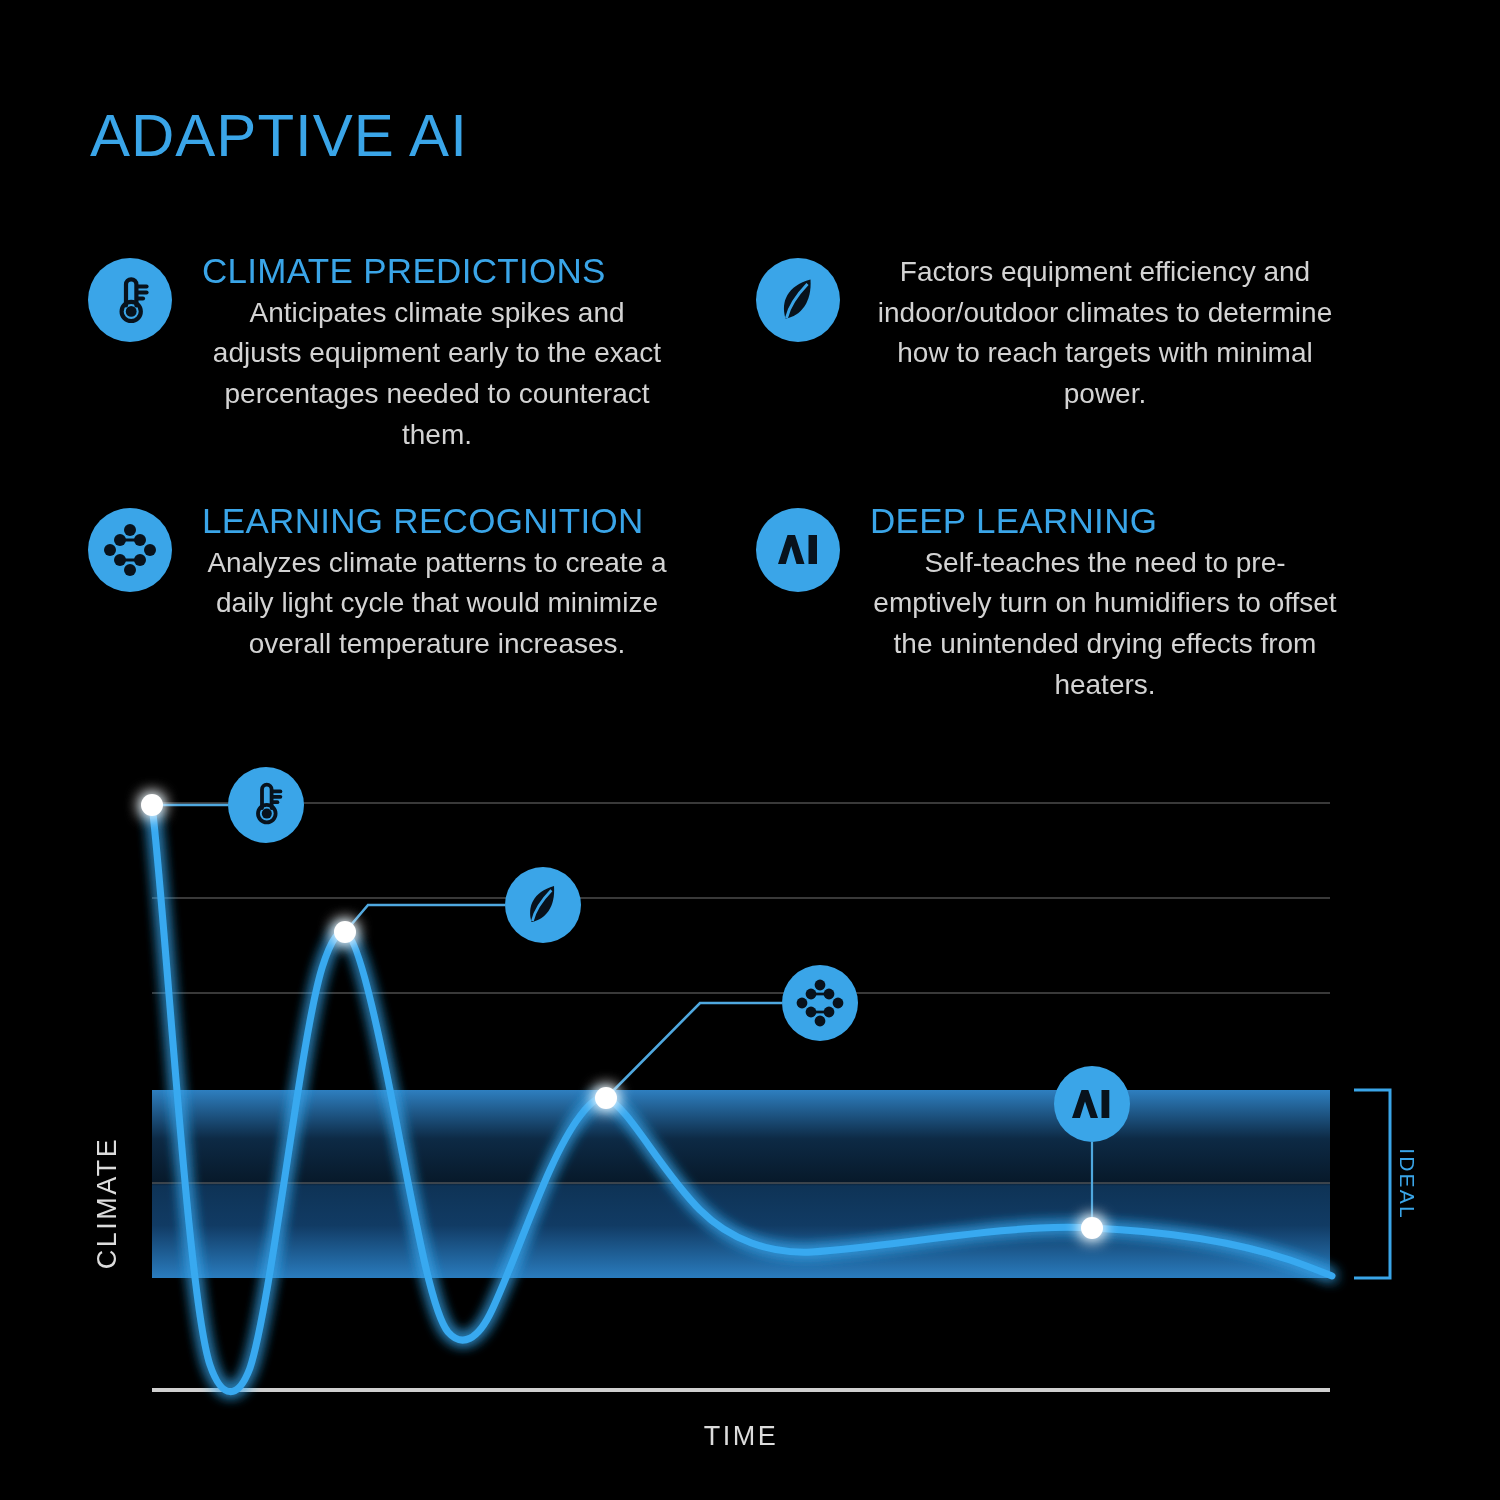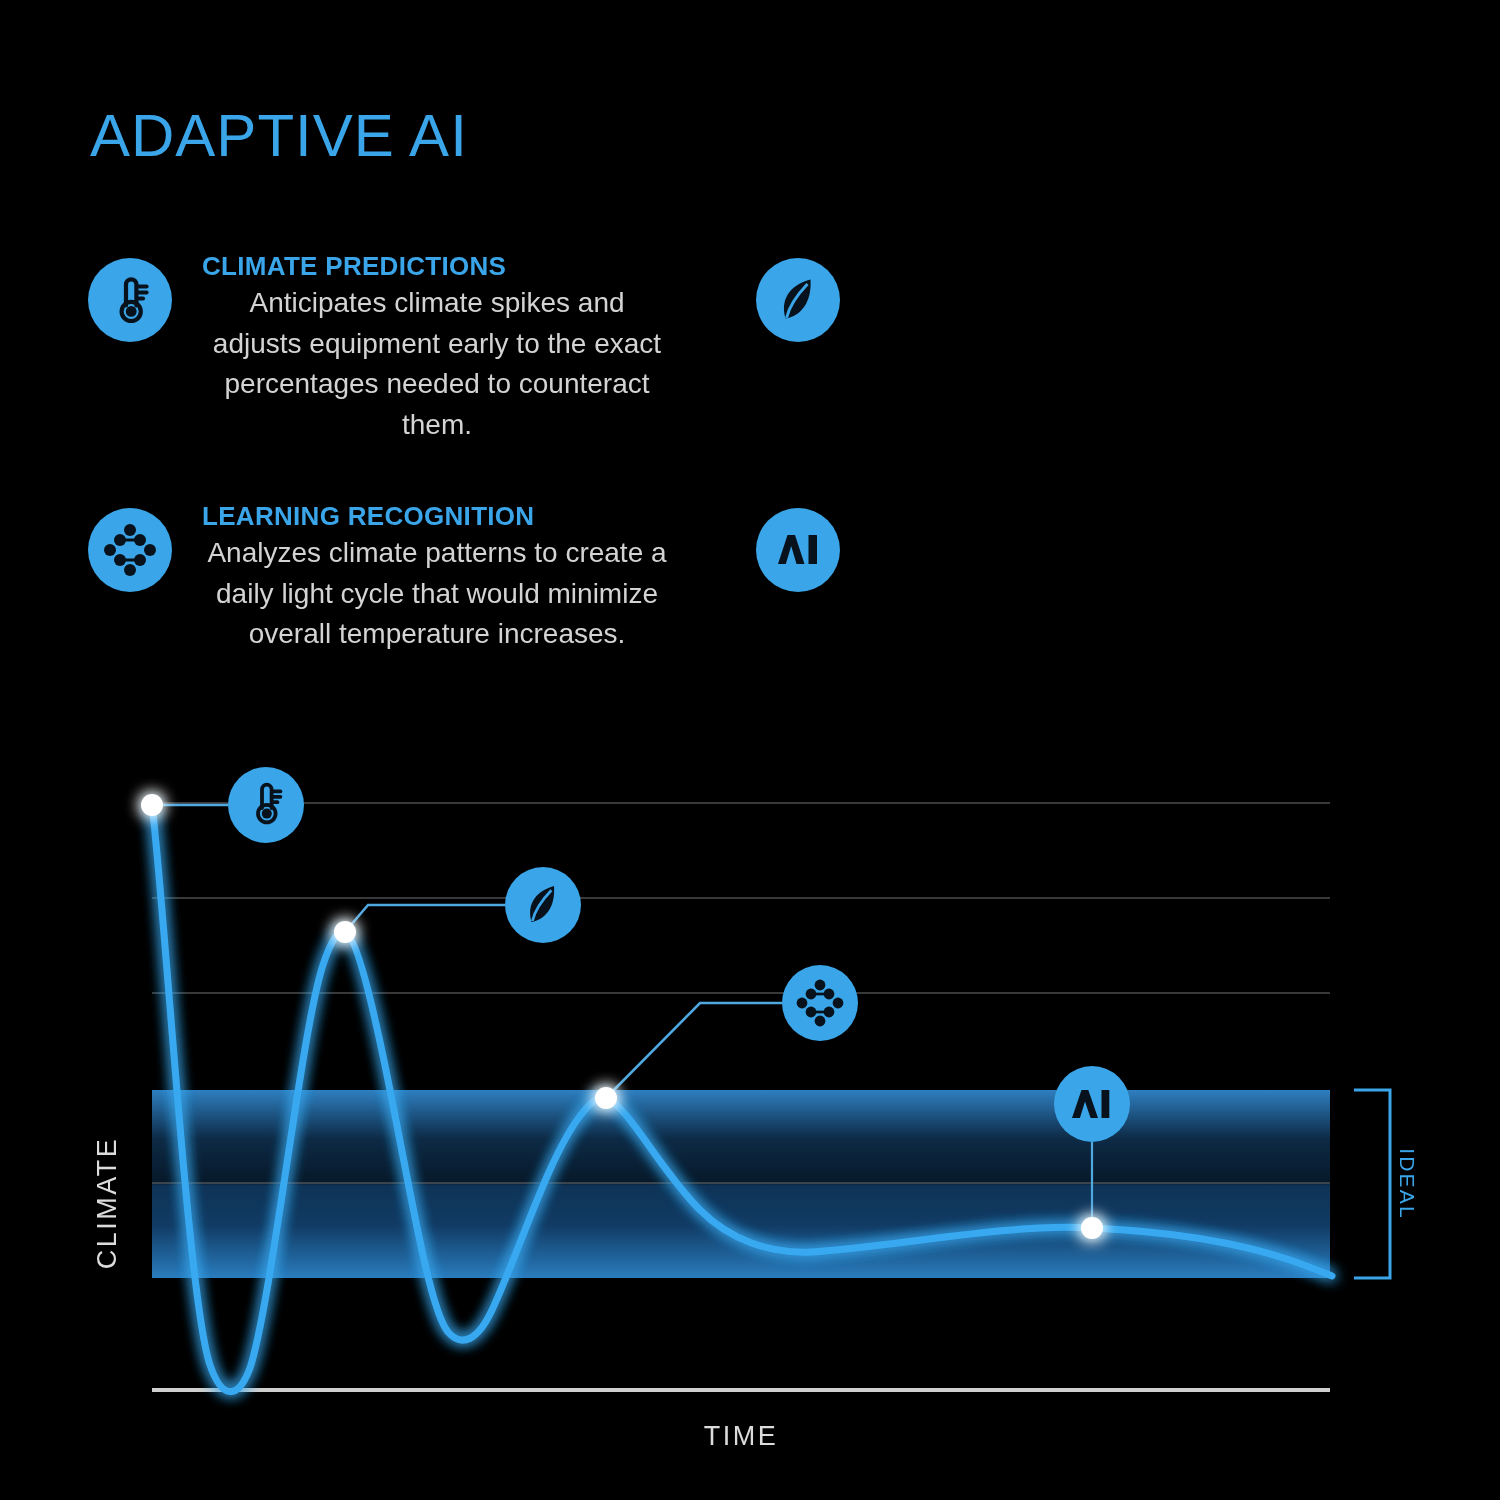--- a/index.html
+++ b/index.html
@@ -17,22 +17,22 @@
 
   
   .features{position:absolute;left:88px;top:252px;width:1330px;
             display:grid;grid-template-columns:668px 662px;
             grid-template-rows:250px 250px;}
   .feature{display:flex;align-items:flex-start;}
   .fic{flex:0 0 auto;width:84px;height:84px;border-radius:50%;
        background:#3aa5e8;position:relative;margin-top:6px;}
   .fic svg{position:absolute;left:0;top:0;width:84px;height:84px;}
   .ftext{margin-left:30px;padding-top:0px;}
-  .fhead{color:#3aa5e8;font-size:26px;letter-spacing:.3px;
-         line-height:1.08;margin:0 0 3px 0;font-weight:700;}
+  .fhead{color:#3aa5e8;font-size:35px;letter-spacing:.3px;
+         line-height:1.08;margin:0 0 3px 0;font-weight:400;}
   .fbody{color:#d3d3d3;font-size:28px;line-height:1.45;font-weight:300;
          margin:0;max-width:470px;text-align:center;}
   .feature.right .fbody{max-width:470px;}
 
   
   .chart{position:absolute;left:0;top:740px;width:1500px;height:760px;}
   .chart svg{display:block;width:1500px;height:760px;}
 
   .axis-label{fill:#dcdcdc;font-size:27px;letter-spacing:2.5px;
               font-family:"Liberation Sans","DejaVu Sans",sans-serif;}
@@ -68,20 +68,21 @@
     </div>
 
     <div class="feature right">
       <div class="fic">
         <svg viewBox="0 0 84 84" aria-hidden="true">
           <path d="M54.5 21.5 C31 28 24.5 44 29.5 60.5 C45 58 56 44 54.5 21.5 Z" fill="#08121c"></path>
           <path d="M51.5 26 C40 38 33 49 30.5 60" fill="none" stroke="#3aa5e8" stroke-width="3"></path>
         </svg>
       </div>
       <div class="ftext">
+        <div class="fbody">Factors equipment efficiency and indoor/outdoor climates to determine how to reach targets with minimal power.</div>
       </div>
     </div>
 
     <div class="feature">
       <div class="fic">
         <svg viewBox="0 0 84 84" aria-hidden="true">
           <g fill="#08121c">
             <circle cx="42" cy="22" r="6"></circle>
             <circle cx="42" cy="62" r="6"></circle>
             <circle cx="22" cy="42" r="6"></circle>
@@ -104,20 +105,24 @@
     </div>
 
     <div class="feature right">
       <div class="fic">
         <svg viewBox="0 0 84 84" aria-hidden="true">
           <g fill="#08121c">
             <path d="M22 56 L31.5 27 h7.5 L48.5 56 h-8 L35.2 38 L29.8 56 Z"></path>
             <rect x="52.5" y="27" width="8.5" height="29"></rect>
           </g>
         </svg>
+      </div>
+      <div class="ftext">
+        <div class="fhead">DEEP LEARNING</div>
+        <div class="fbody">Self-teaches the need to pre-emptively turn on humidifiers to offset the unintended drying effects from heaters.</div>
       </div>
     </div>
 
   </div>
 
   <div class="chart">
     <svg viewBox="0 0 1500 760" xmlns="http://www.w3.org/2000/svg">
       <defs>
         <linearGradient id="bandGrad" x1="0" y1="0" x2="0" y2="1">
           <stop offset="0%" stop-color="#2e7fc0"></stop>

